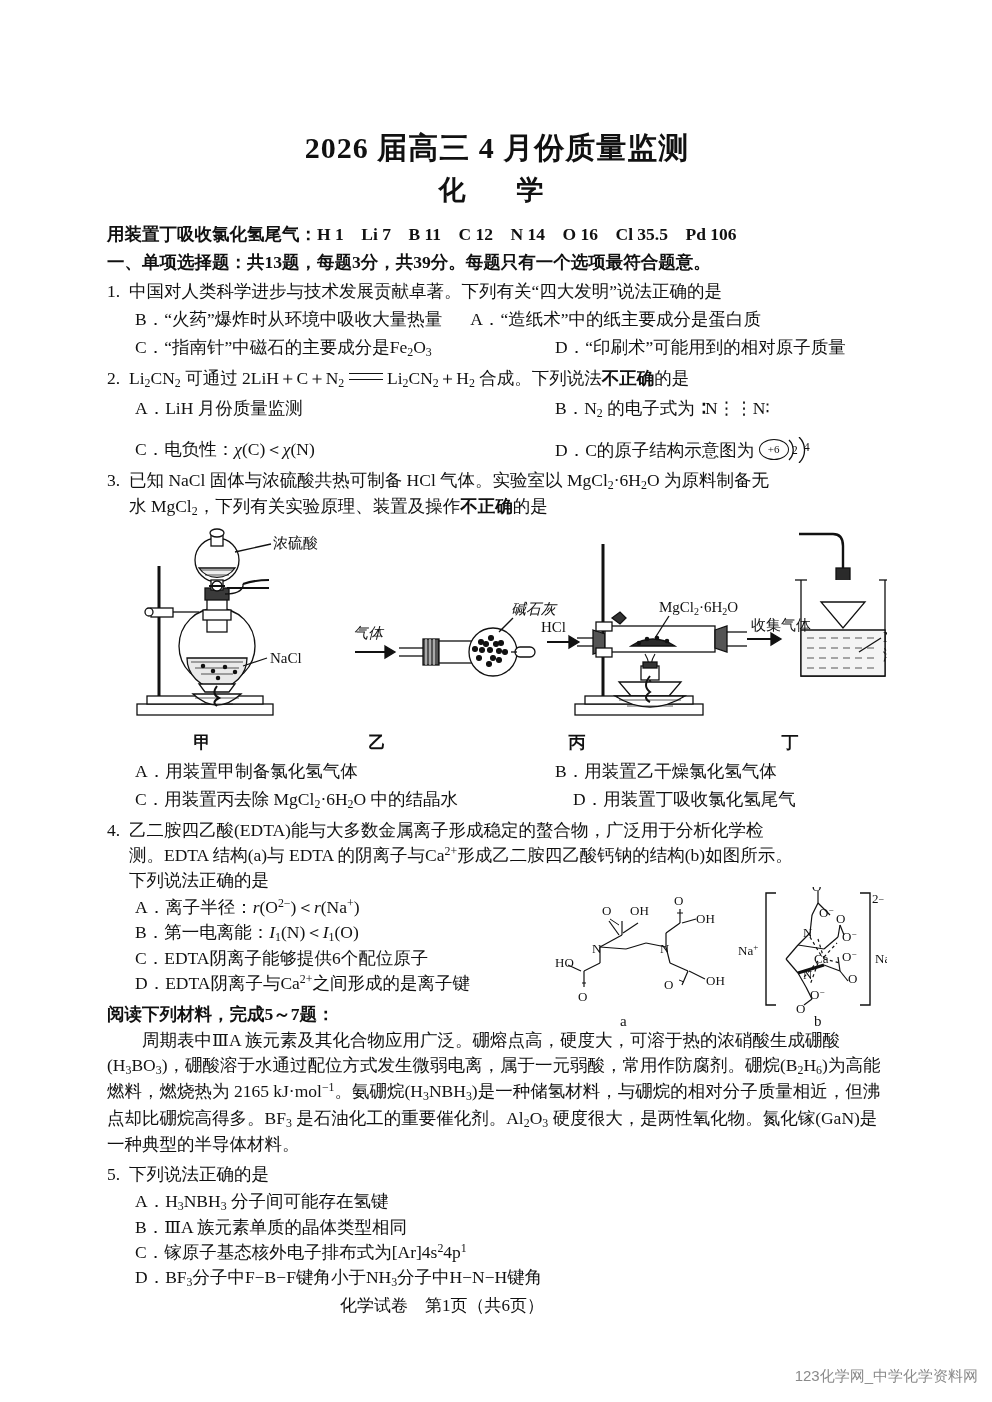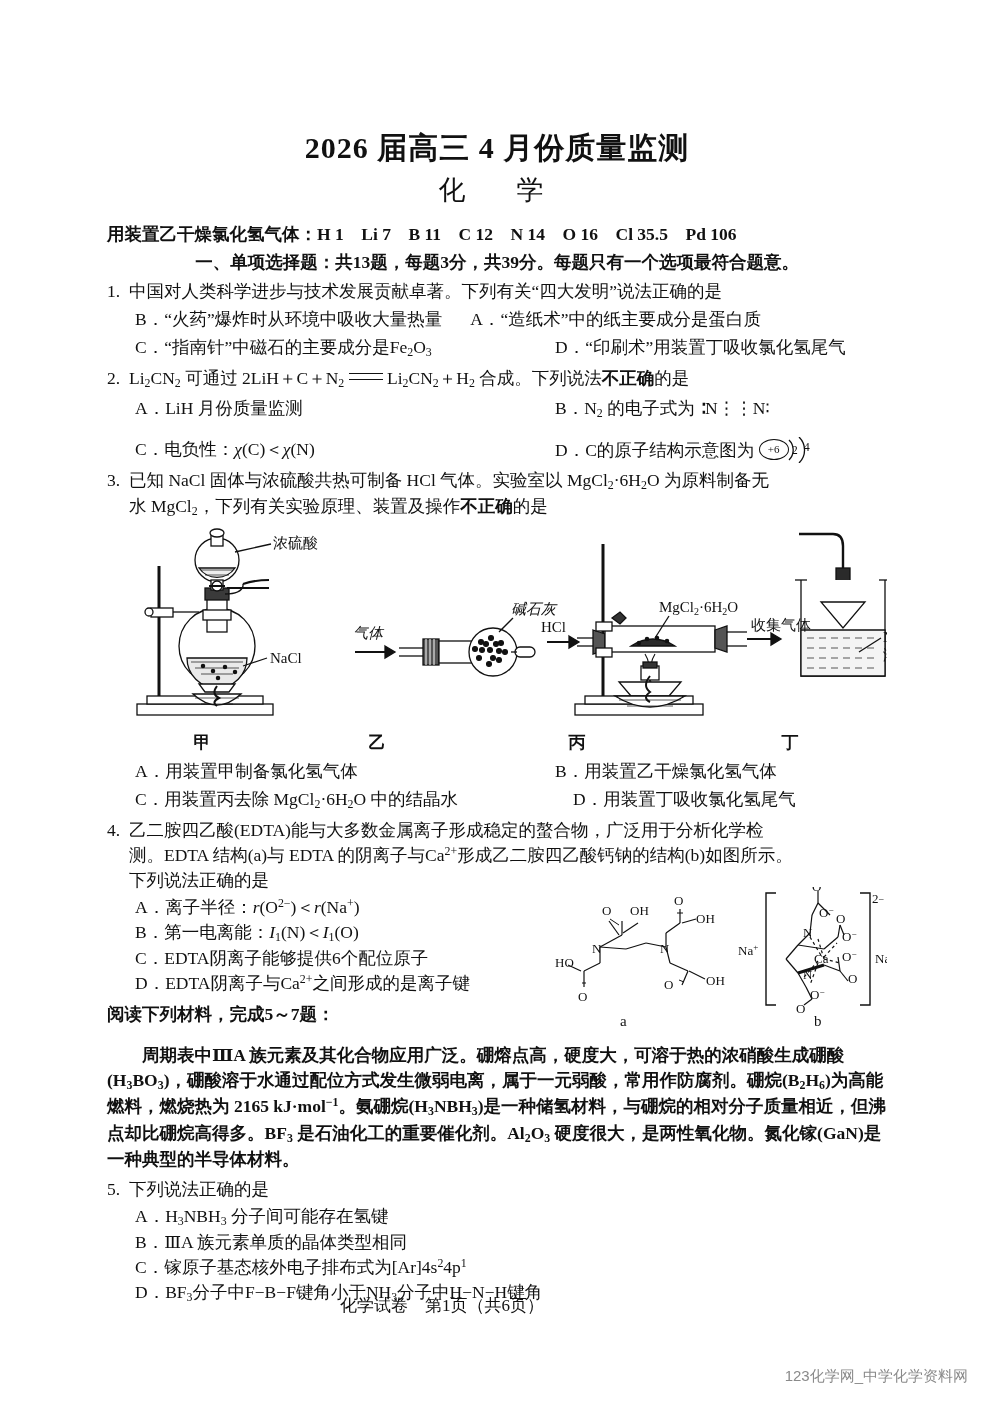--- a/index.html
+++ b/index.html
@@ -12,26 +12,26 @@
     overflow:hidden;
   }
   .page { position:absolute; left:0; top:0; width:992px; height:1402px; }
   .content { position:absolute; left:107px; top:18px; width:780px; }
 
   .title-main {
     text-align:center; font-weight:bold; font-size:30px;
     letter-spacing:1px; margin-top:112px; line-height:1.2;
   }
   .title-sub {
-    text-align:center; font-weight:normal; font-size:27px;
+    text-align:center; font-weight:bold; font-size:27px;
     letter-spacing:12px; margin-top:8px; line-height:1.2;
   }
   .atomic-line { font-size:17.5px; margin-top:16px; font-weight:bold; letter-spacing:0px; }
   .atomic-line .masses { font-family:"Liberation Serif",serif; font-weight:bold; }
-  .section-head { font-size:17.5px; font-weight:bold; margin-top:4px;text-align:center; }
+  .section-head { font-size:17.5px; font-weight:bold; margin-top:4px; }
 
   .q { margin-top:5px; font-size:17.5px; line-height:1.42; }
   .q-body { display:flex; }
   .q-num { width:22px; flex:0 0 22px; }
   .q-text { flex:1; }
   .opts { margin-top:2px; }
   .opt-row { display:flex; margin-top:3px; }
   .opt { padding-left:28px; }
   .opt.half { width:392px; flex:0 0 392px; }
   .opt.wide { width:428px; flex:0 0 428px; }
@@ -45,53 +45,53 @@
   .atom-diagram { display:inline-block; position:relative; width:74px; height:26px; vertical-align:-7px; }
   .atom-core {
     position:absolute; left:0; top:2px; width:28px; height:19px;
     border:1.4px solid #111; border-radius:50%;
     font-size:11px; text-align:center; line-height:19px;
   }
   .shellnum { position:absolute; font-size:12px; }
 
   
   .reading-head { font-size:17.5px; font-weight:bold; margin-top:6px; }
-  .reading-p { font-size:17.5px; line-height:1.44; text-indent:2em; margin-top:17px; font-weight:bold; }
+  .reading-p { font-size:17.5px; line-height:1.44; text-indent:2em; margin-top:2px; font-weight:normal; }
 
   
   .figure { position:relative; height:230px; margin-top:6px; }
   .fig-label {
     position:absolute; font-size:17px; font-weight:bold; text-align:center; width:40px;
   }
   .fig-cap-row { position:relative; height:26px; }
 
   .footer {
     position:absolute; left:0; top:1294px; width:884px; text-align:center;
     font-size:17px;
   }
   .watermark {
     position:absolute; left:0; top:1367px; width:992px; text-align:right;
-    padding-right:24px; box-sizing:border-box;
+    padding-right:14px; box-sizing:border-box;
     font-family:"Liberation Sans","DejaVu Sans",sans-serif;
     font-size:15px; color:#8a8a8a;
   }
   svg { display:block; }
   .struct { position:absolute; }
 </style>
 </head>
 <body>
 
 <div class="page">
  <div class="content">
 
   <div class="title-main">2026 届高三 4 月份质量监测</div>
   <div class="title-sub">化　学</div>
 
   <div class="atomic-line">
-    <span>用装置乙干燥氯化氢气体：</span><span class="masses">H 1　Li 7　B 11　C 12　N 14　O 16　Cl 35.5　Pd 106</span>
+    <span>用装置丁吸收氯化氢尾气：</span><span class="masses">H 1　Li 7　B 11　C 12　N 14　O 16　Cl 35.5　Pd 106</span>
   </div>
 
   <div class="section-head">一、单项选择题：共13题，每题3分，共39分。每题只有一个选项最符合题意。</div>
 
   <div class="q">
     <div class="q-body">
       <div class="q-num">1.</div>
       <div class="q-text">中国对人类科学进步与技术发展贡献卓著。下列有关“四大发明”说法正确的是</div>
     </div>
     <div class="opts">
@@ -101,21 +101,21 @@
         </div>
         <div class="opt half">
           <span>A．</span><span>“造纸术”中的纸主要成分是蛋白质</span>
         </div>
       </div>
       <div class="opt-row">
         <div class="opt half">
           <span>C．</span>“指南针”中磁石的主要成分是Fe<sub>2</sub>O<sub>3</sub>
         </div>
         <div class="opt">
-          <span>D．</span><span>“印刷术”用装置丁吸收氯化氢尾气</span>
+          <span>D．</span><span>“印刷术”可能用到的相对原子质量</span>
         </div>
       </div>
     </div>
   </div>
 
   <div class="q">
     <div class="q-body">
       <div class="q-num">2.</div>
       <div class="q-text">
         Li<sub>2</sub>CN<sub>2</sub> 可通过 2LiH＋C＋N<sub>2</sub>

